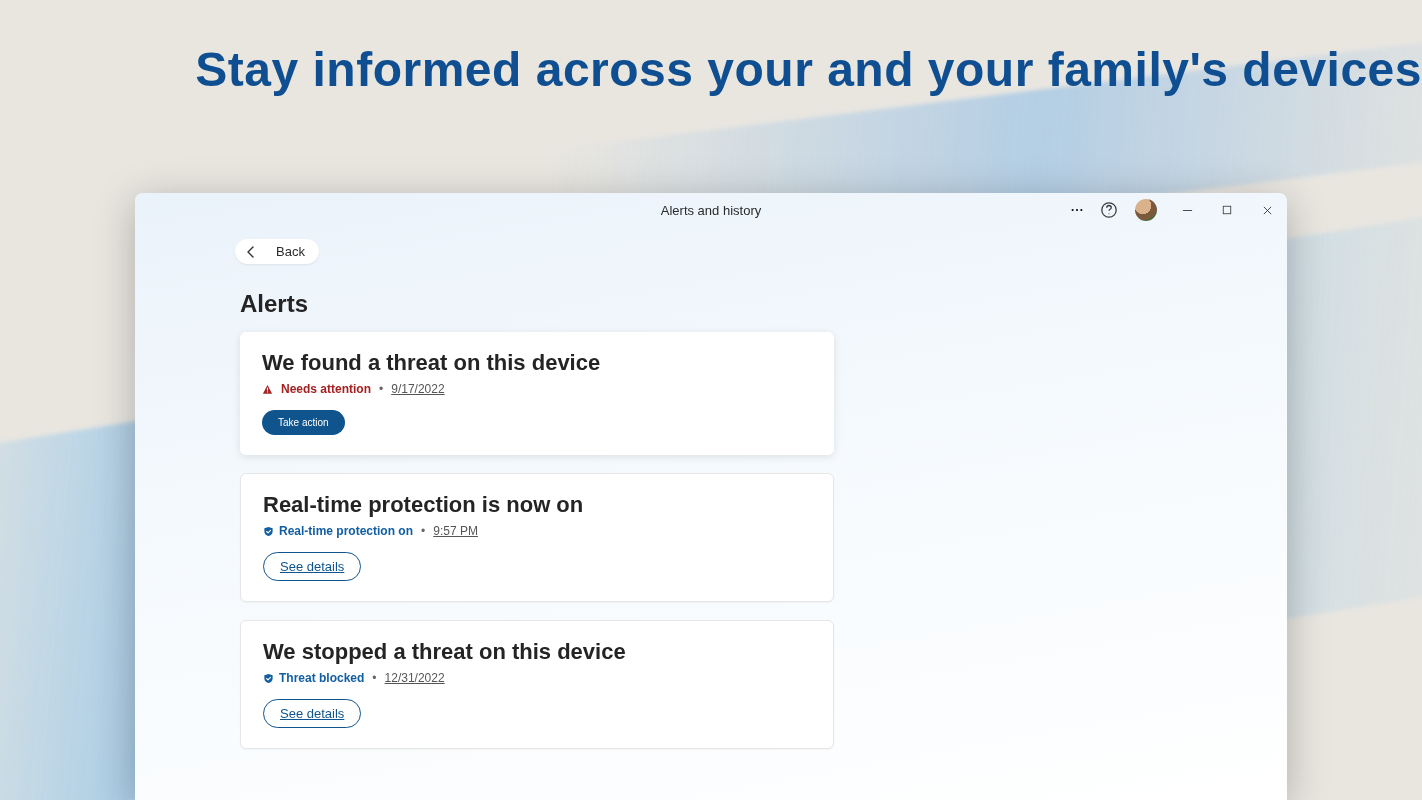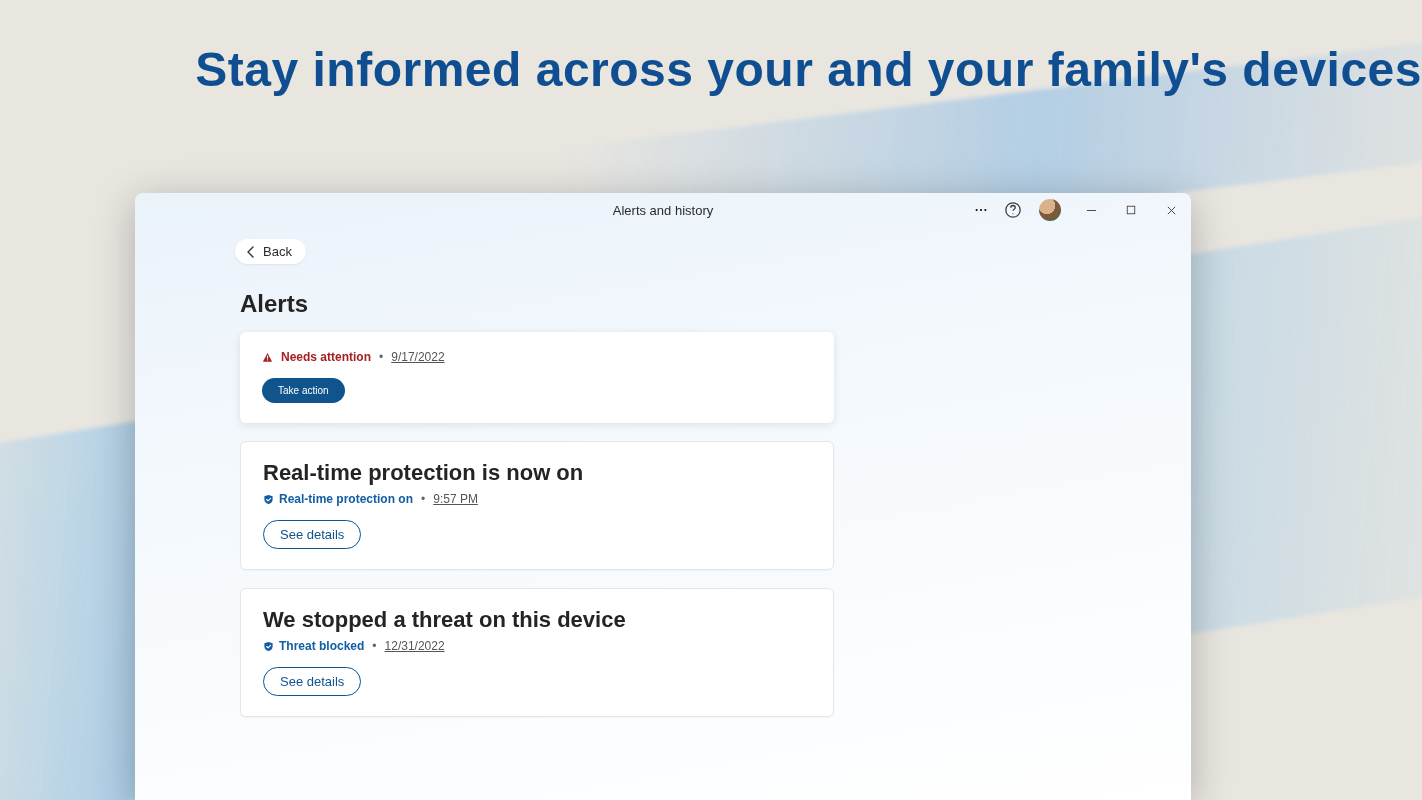--- a/index.html
+++ b/index.html
@@ -45,21 +45,21 @@
     font-size: 48px;
     font-weight: 600;
     color: #0f4f91;
     letter-spacing: 0.5px;
   }
   
   .window {
     position: absolute;
     left: 135px;
     top: 193px;
-    width: 1056px;
+    width: 1152px;
     height: 607px;
     background: linear-gradient(170deg, #eaf2fa 0%, #f4f9fd 40%, #ffffff 100%);
     border-radius: 8px 8px 0 0;
     box-shadow: 0 8px 40px rgba(0,0,0,0.25);
     overflow: hidden;
   }
   .titlebar {
     height: 34px;
     display: flex;
     align-items: center;
@@ -98,21 +98,21 @@
     margin: 0 10px;
     cursor: pointer;
   }
   .content {
     padding: 12px 0 0 0;
   }
   .back-pill {
     margin-left: 100px;
     display: inline-flex;
     align-items: center;
-    gap: 6px;
+    gap: 19px;
     background: #ffffff;
     border: none;
     border-radius: 16px;
     padding: 5px 14px 5px 10px;
     font-size: 13px;
     color: #2b2b2b;
     cursor: pointer;
     box-shadow: 0 1px 2px rgba(0,0,0,0.08);
   }
   .back-pill svg { width: 12px; height: 12px; }
@@ -164,20 +164,21 @@
   .btn-outline {
     display: inline-block;
     background: transparent;
     color: #0f548c;
     border: 1px solid #0f548c;
     border-radius: 16px;
     padding: 6px 16px;
     font-size: 13px;
     font-weight: 500;
     cursor: pointer;
+    text-decoration: underline;
   }
   .ic { width: 11px; height: 11px; flex: 0 0 auto; }
 </style>
 </head>
 <body>
 
 <div class="brush"></div>
 <div class="brush2"></div>
 
 <div class="hero">Stay informed across your and your family's devices</div>
@@ -225,20 +226,21 @@
     <button class="back-pill">
       <svg viewBox="0 0 12 12">
           <path d="M8 1 L3 6 L8 11" fill="none" stroke="#333" stroke-width="1.4" stroke-linecap="round" stroke-linejoin="round"></path>
         </svg>
       <span>Back</span>
     </button>
 
     <h2 class="section">Alerts</h2>
 
     <div class="card alert">
+      <div class="card-title">We found a threat on this device</div>
       <div class="meta">
         <span class="status-attn">
           <svg class="ic" viewBox="0 0 12 12">
               <path d="M6 1 L11 10.5 L1 10.5 Z" fill="#a52121"></path>
               <rect x="5.4" y="4" width="1.2" height="3.2" fill="#fff"></rect>
               <rect x="5.4" y="8" width="1.2" height="1.2" fill="#fff"></rect>
             </svg>
           <span>Needs attention</span>
         </span>
         <span class="dot">•</span>

